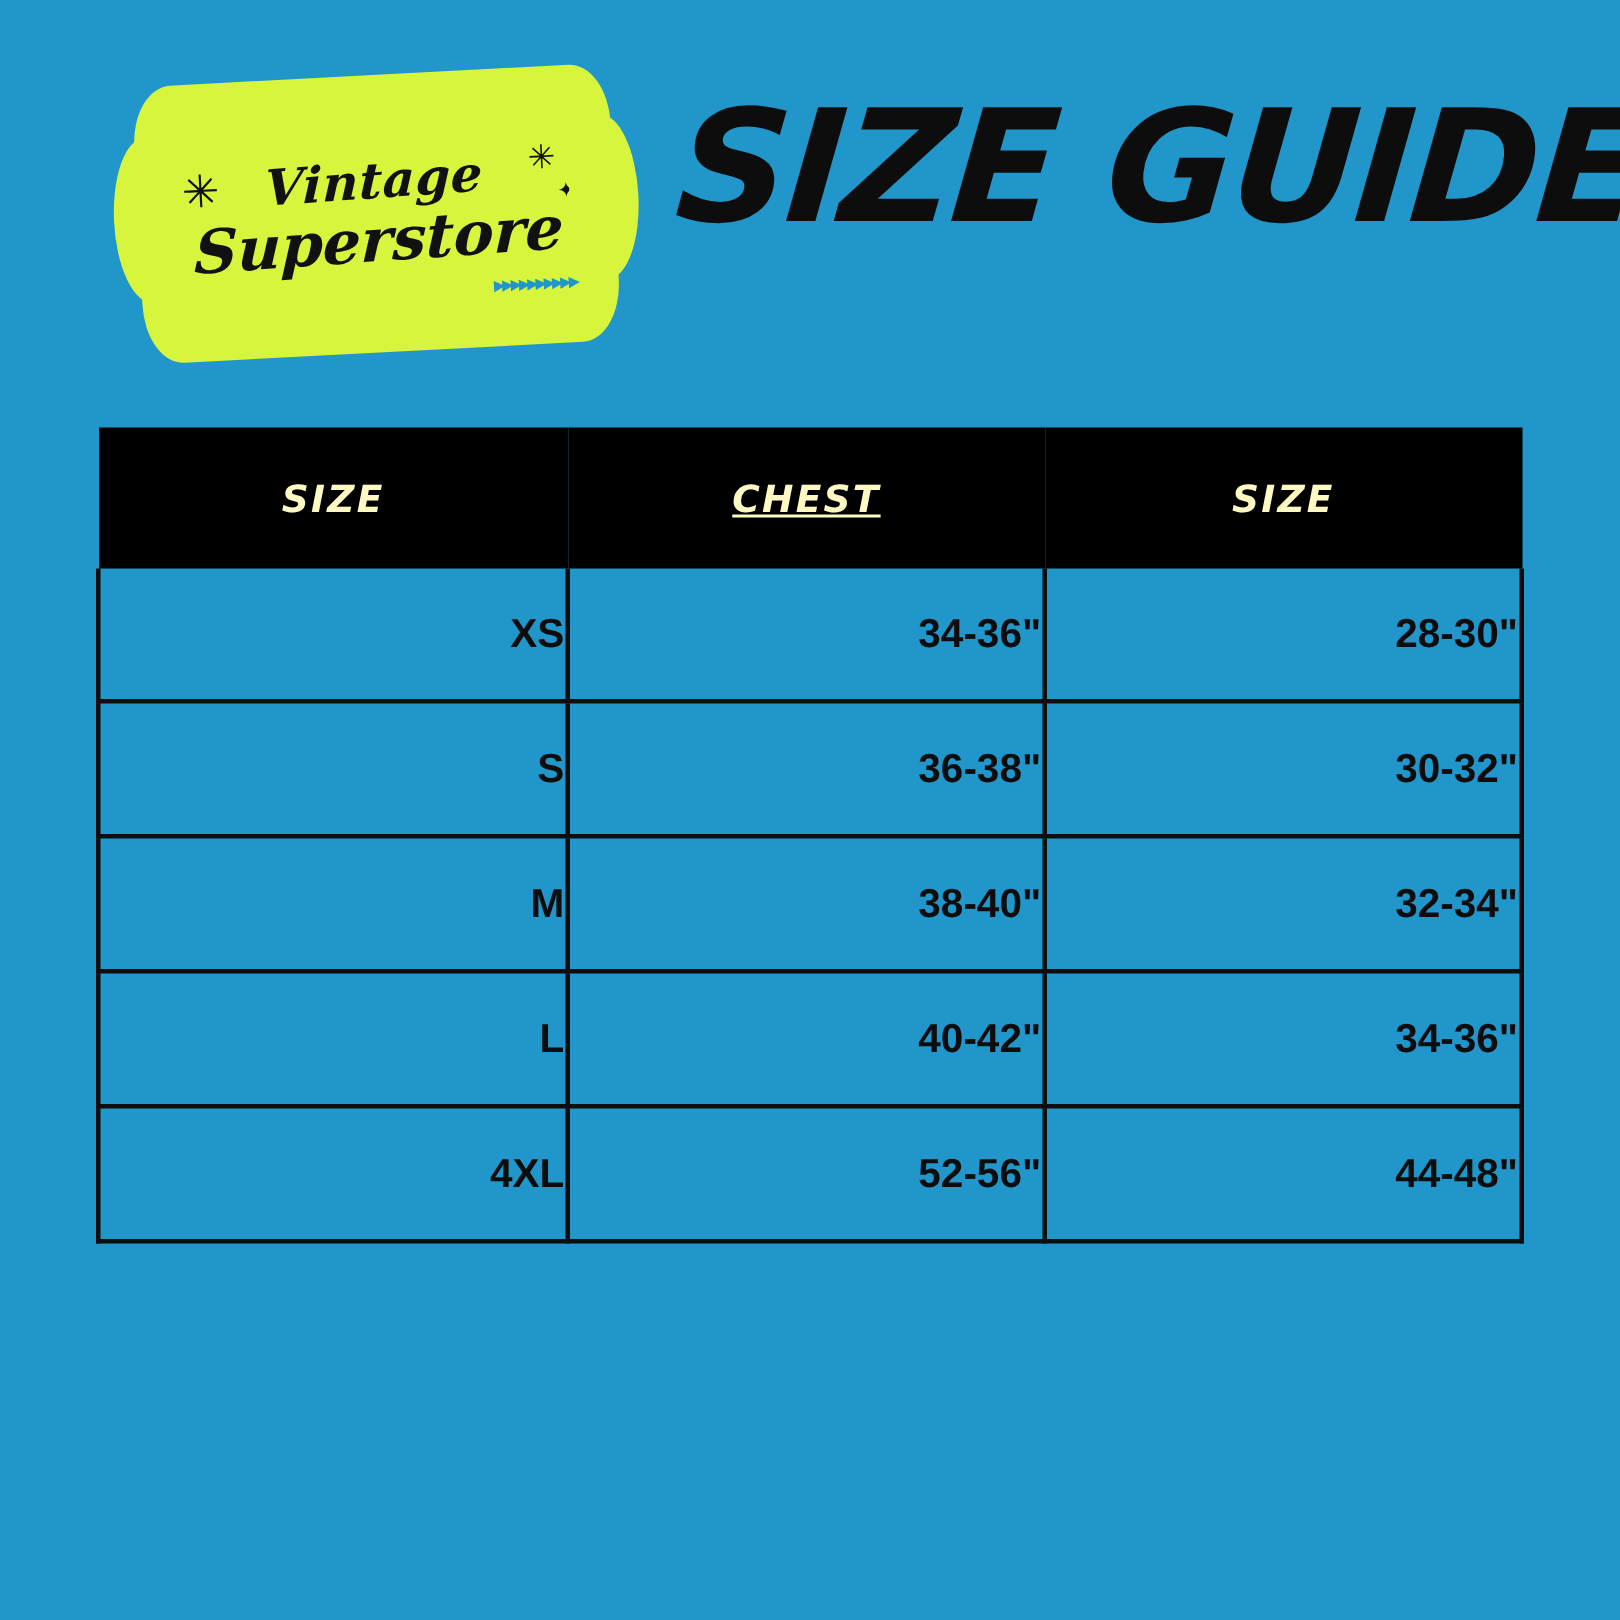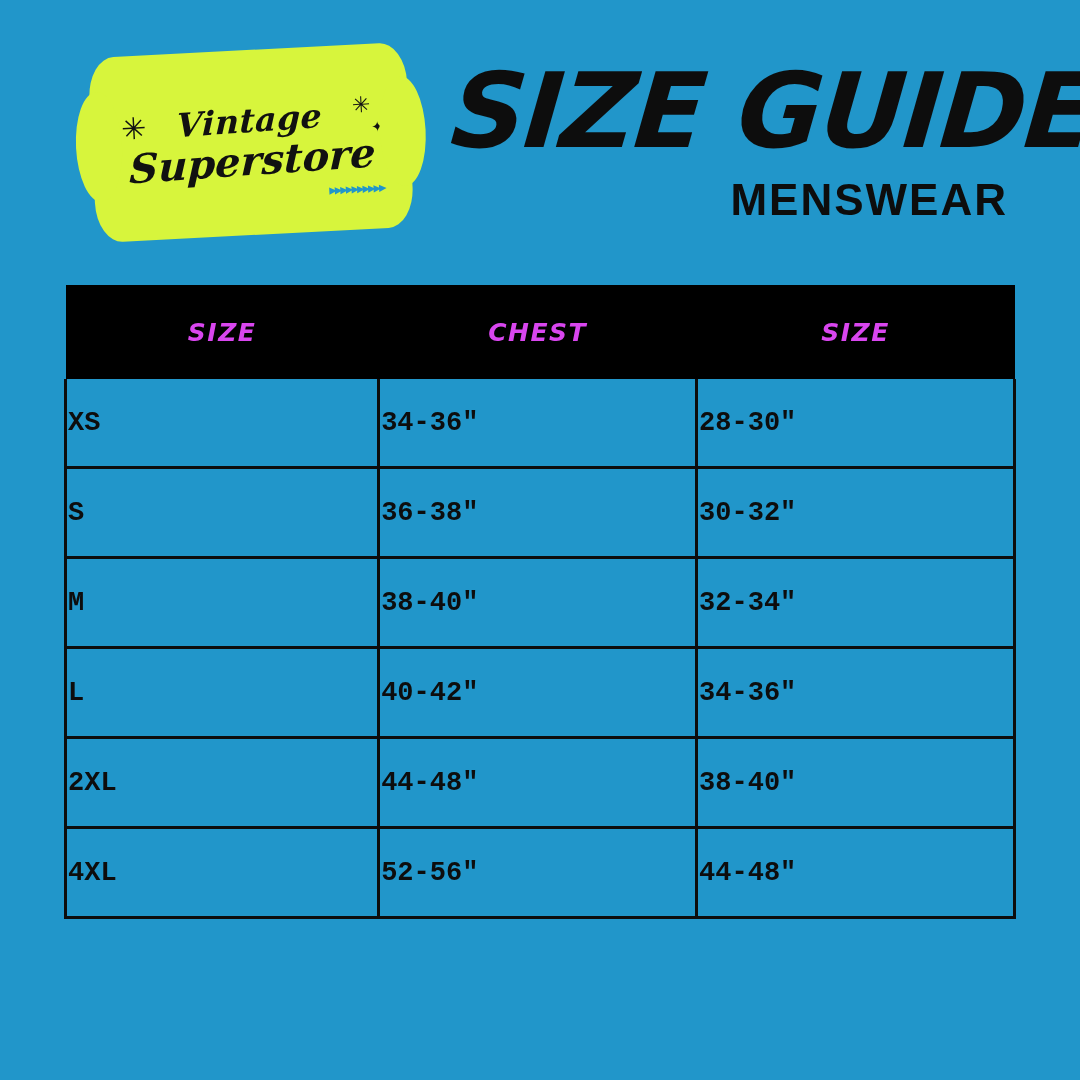--- a/index.html
+++ b/index.html
@@ -136,66 +136,65 @@
   .size-table {
     position: absolute;
     left: 64px;
     top: 285px;
     width: 952px;
     border-collapse: collapse;
     table-layout: fixed;
   }
   .size-table th {
     background: #000000;
-    color: #d946ef;
+    color: #fef9c3;
     height: 92px;
     font-family: "DejaVu Sans", sans-serif;
     font-style: italic;
     font-weight: bold;
     font-size: 25px;
     letter-spacing: 1.5px;
     border: none;
   }
   .size-table td {
     height: 85px;
-    text-align: left;
+    text-align: right;
     vertical-align: middle;
-    font-family: Liberation Mono, monospace;
+    font-family: Liberation Sans, sans-serif;
     font-weight: bold;
     font-size: 27px;
     color: #0d0d0d;
     border: 3px solid #0d0d0d;
     border-top: none;
   }
   .size-table tr td:first-child { border-left: 3px solid #0d0d0d; }
   .size-table tr td:last-child  { border-right: 3px solid #0d0d0d; }
   .size-table tr:last-child td  { border-bottom: 3px solid #0d0d0d; }
   .col-size  { width: 33%; }
-  .col-chest { width: 33.5%; }
+  .col-chest { width: 33.5%; text-decoration: underline; }
   .col-waist { width: 33.5%; }
 </style>
 </head>
 <body>
 
 <div class="page">
 
   <div class="logo-badge">
     <span class="logo-star star-left">✳</span>
     <span class="logo-star star-right">✳</span>
     <span class="logo-star star-right2">✦</span>
     <div class="logo-inner">
       <div class="logo-line1">Vintage</div>
       <div class="logo-line2">Superstore</div>
     </div>
     <div class="logo-arrows">▸▸▸▸▸▸▸▸▸▸</div>
   </div>
 
   <div class="title-block">
     <div class="main-title">SIZE GUIDE</div>
-    <div class="sub-title">MENSWEAR</div>
   </div>
 
   <table class="size-table">
     <thead>
       <tr>
         <th class="col-size">SIZE</th>
         <th class="col-chest">CHEST</th>
         <th class="col-waist">SIZE</th>
       </tr>
     </thead>
@@ -214,25 +213,20 @@
         <td>M</td>
         <td>38-40"</td>
         <td>32-34"</td>
       </tr>
       <tr>
         <td>L</td>
         <td>40-42"</td>
         <td>34-36"</td>
       </tr>
       <tr>
-        <td>2XL</td>
-        <td>44-48"</td>
-        <td>38-40"</td>
-      </tr>
-      <tr>
         <td>4XL</td>
         <td>52-56"</td>
         <td>44-48"</td>
       </tr>
     </tbody>
   </table>
 
 </div>
 
 </body></html>

